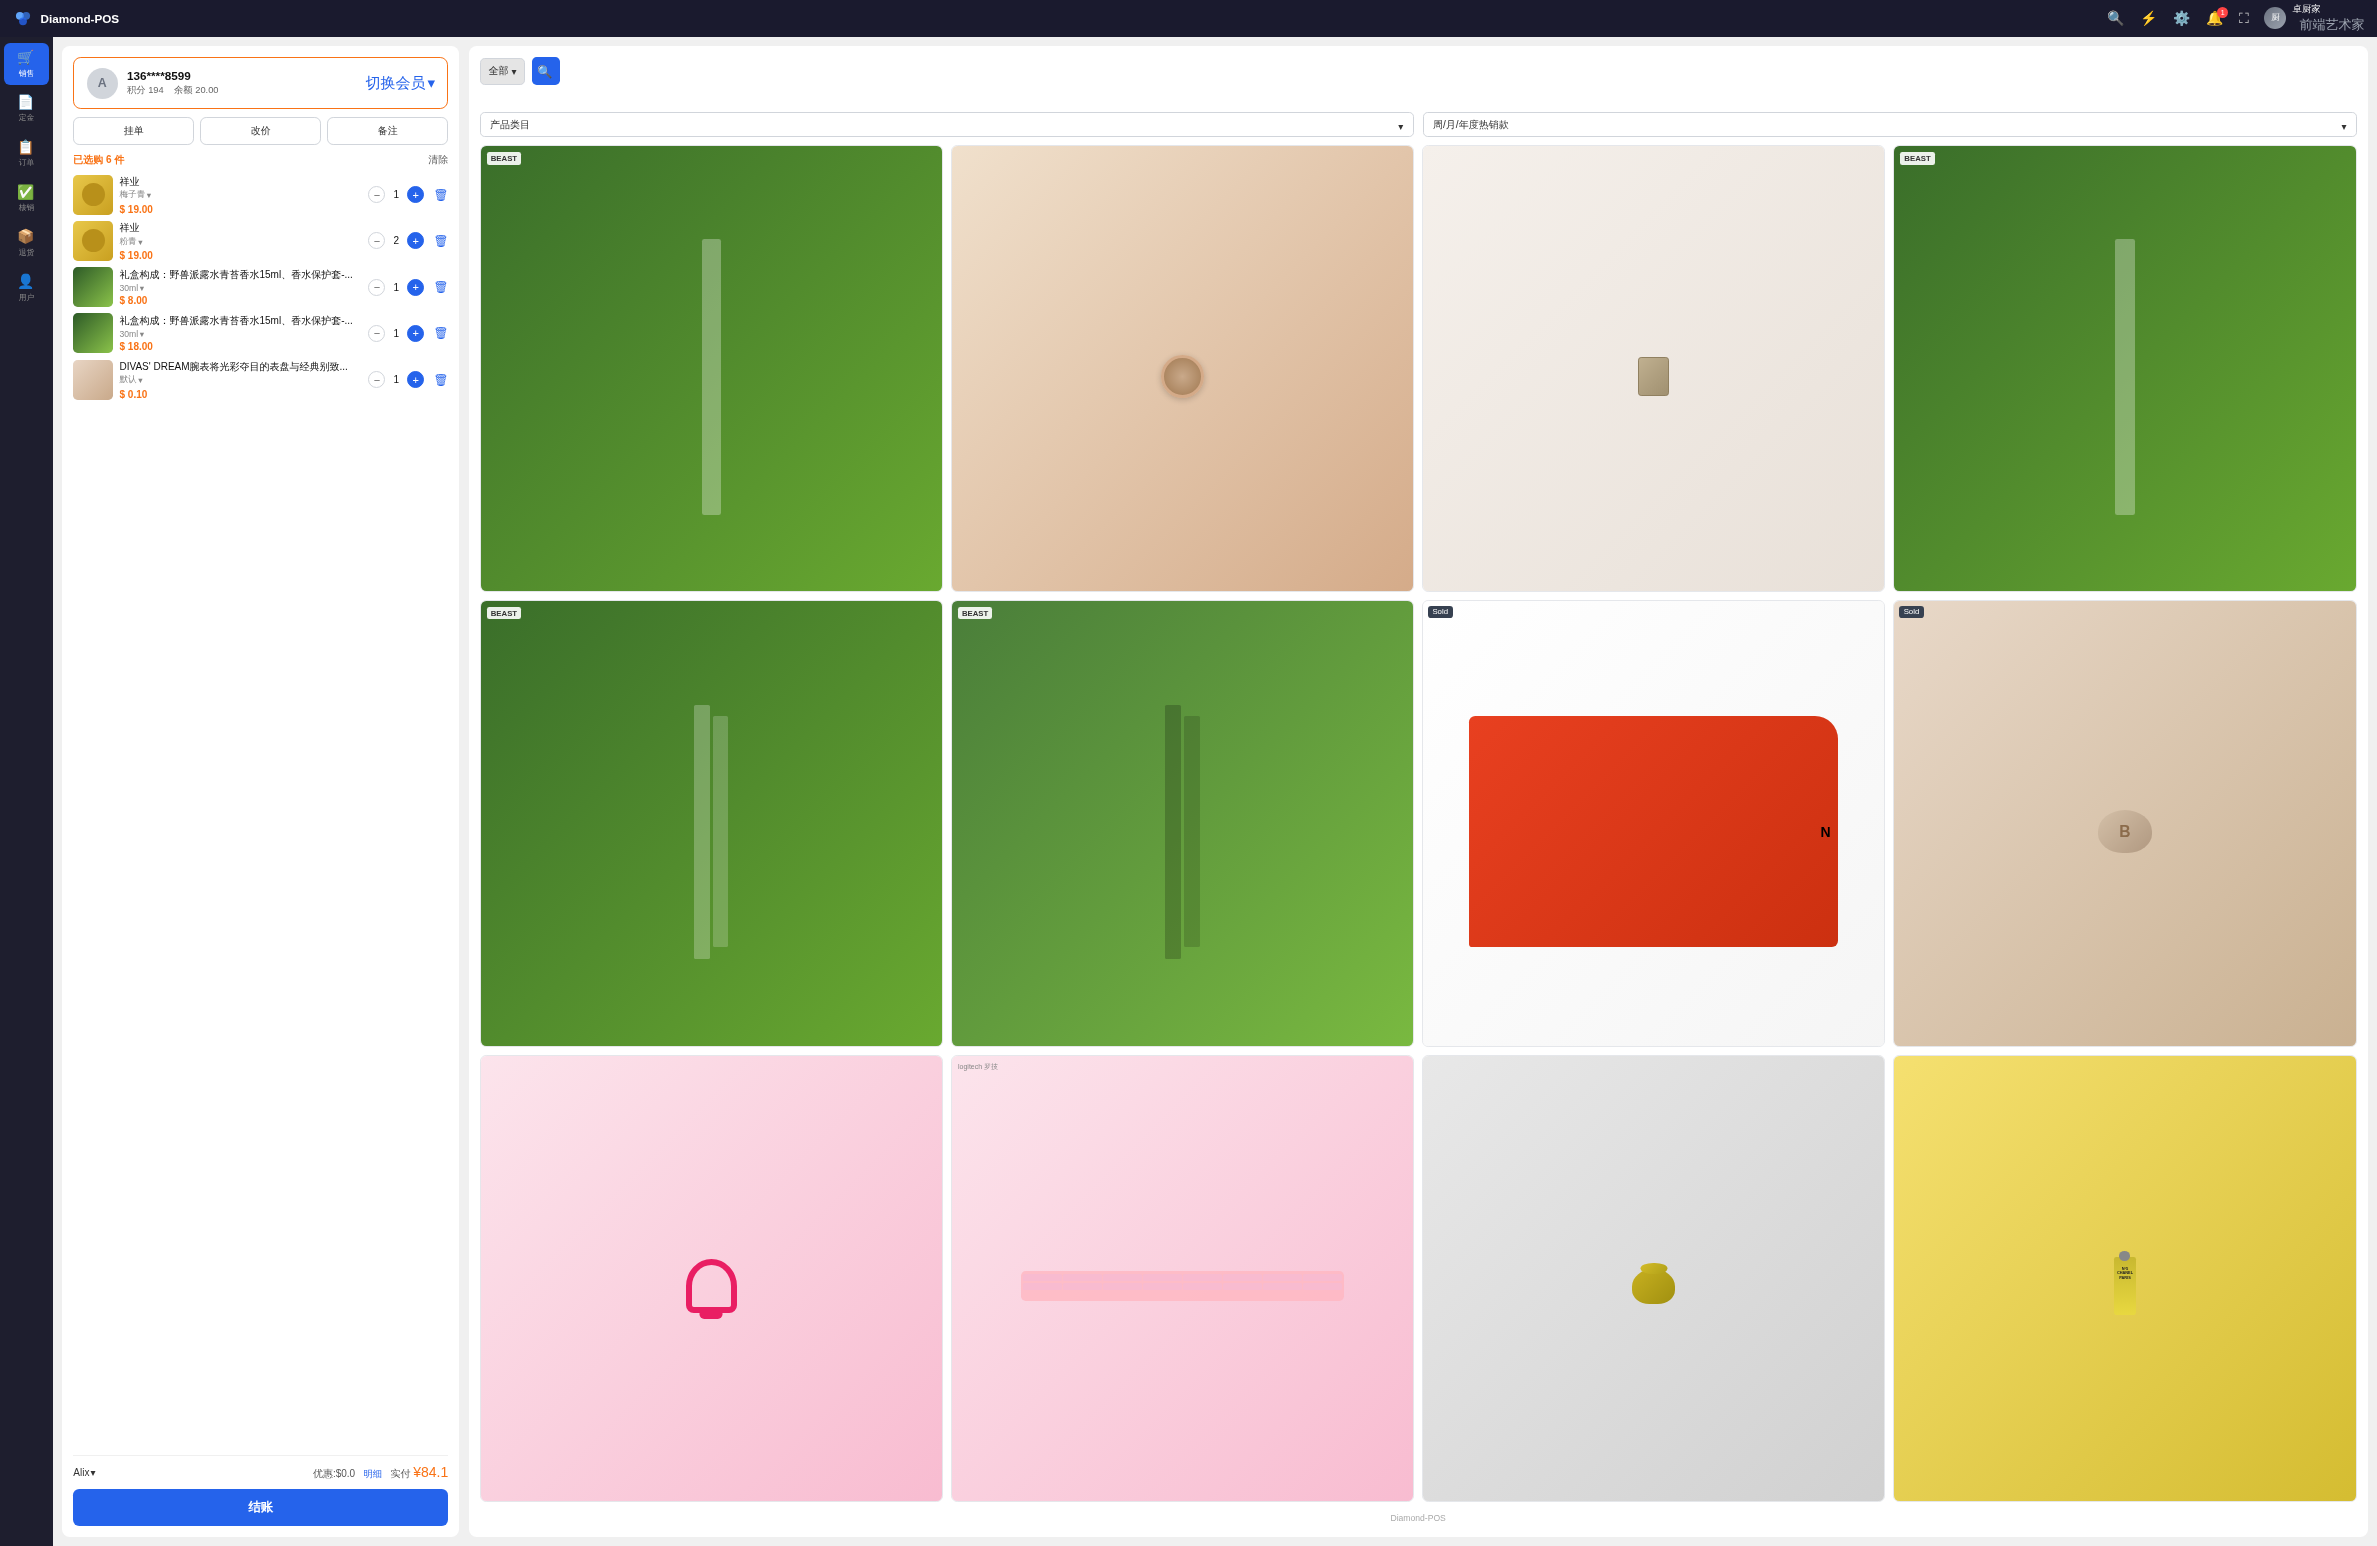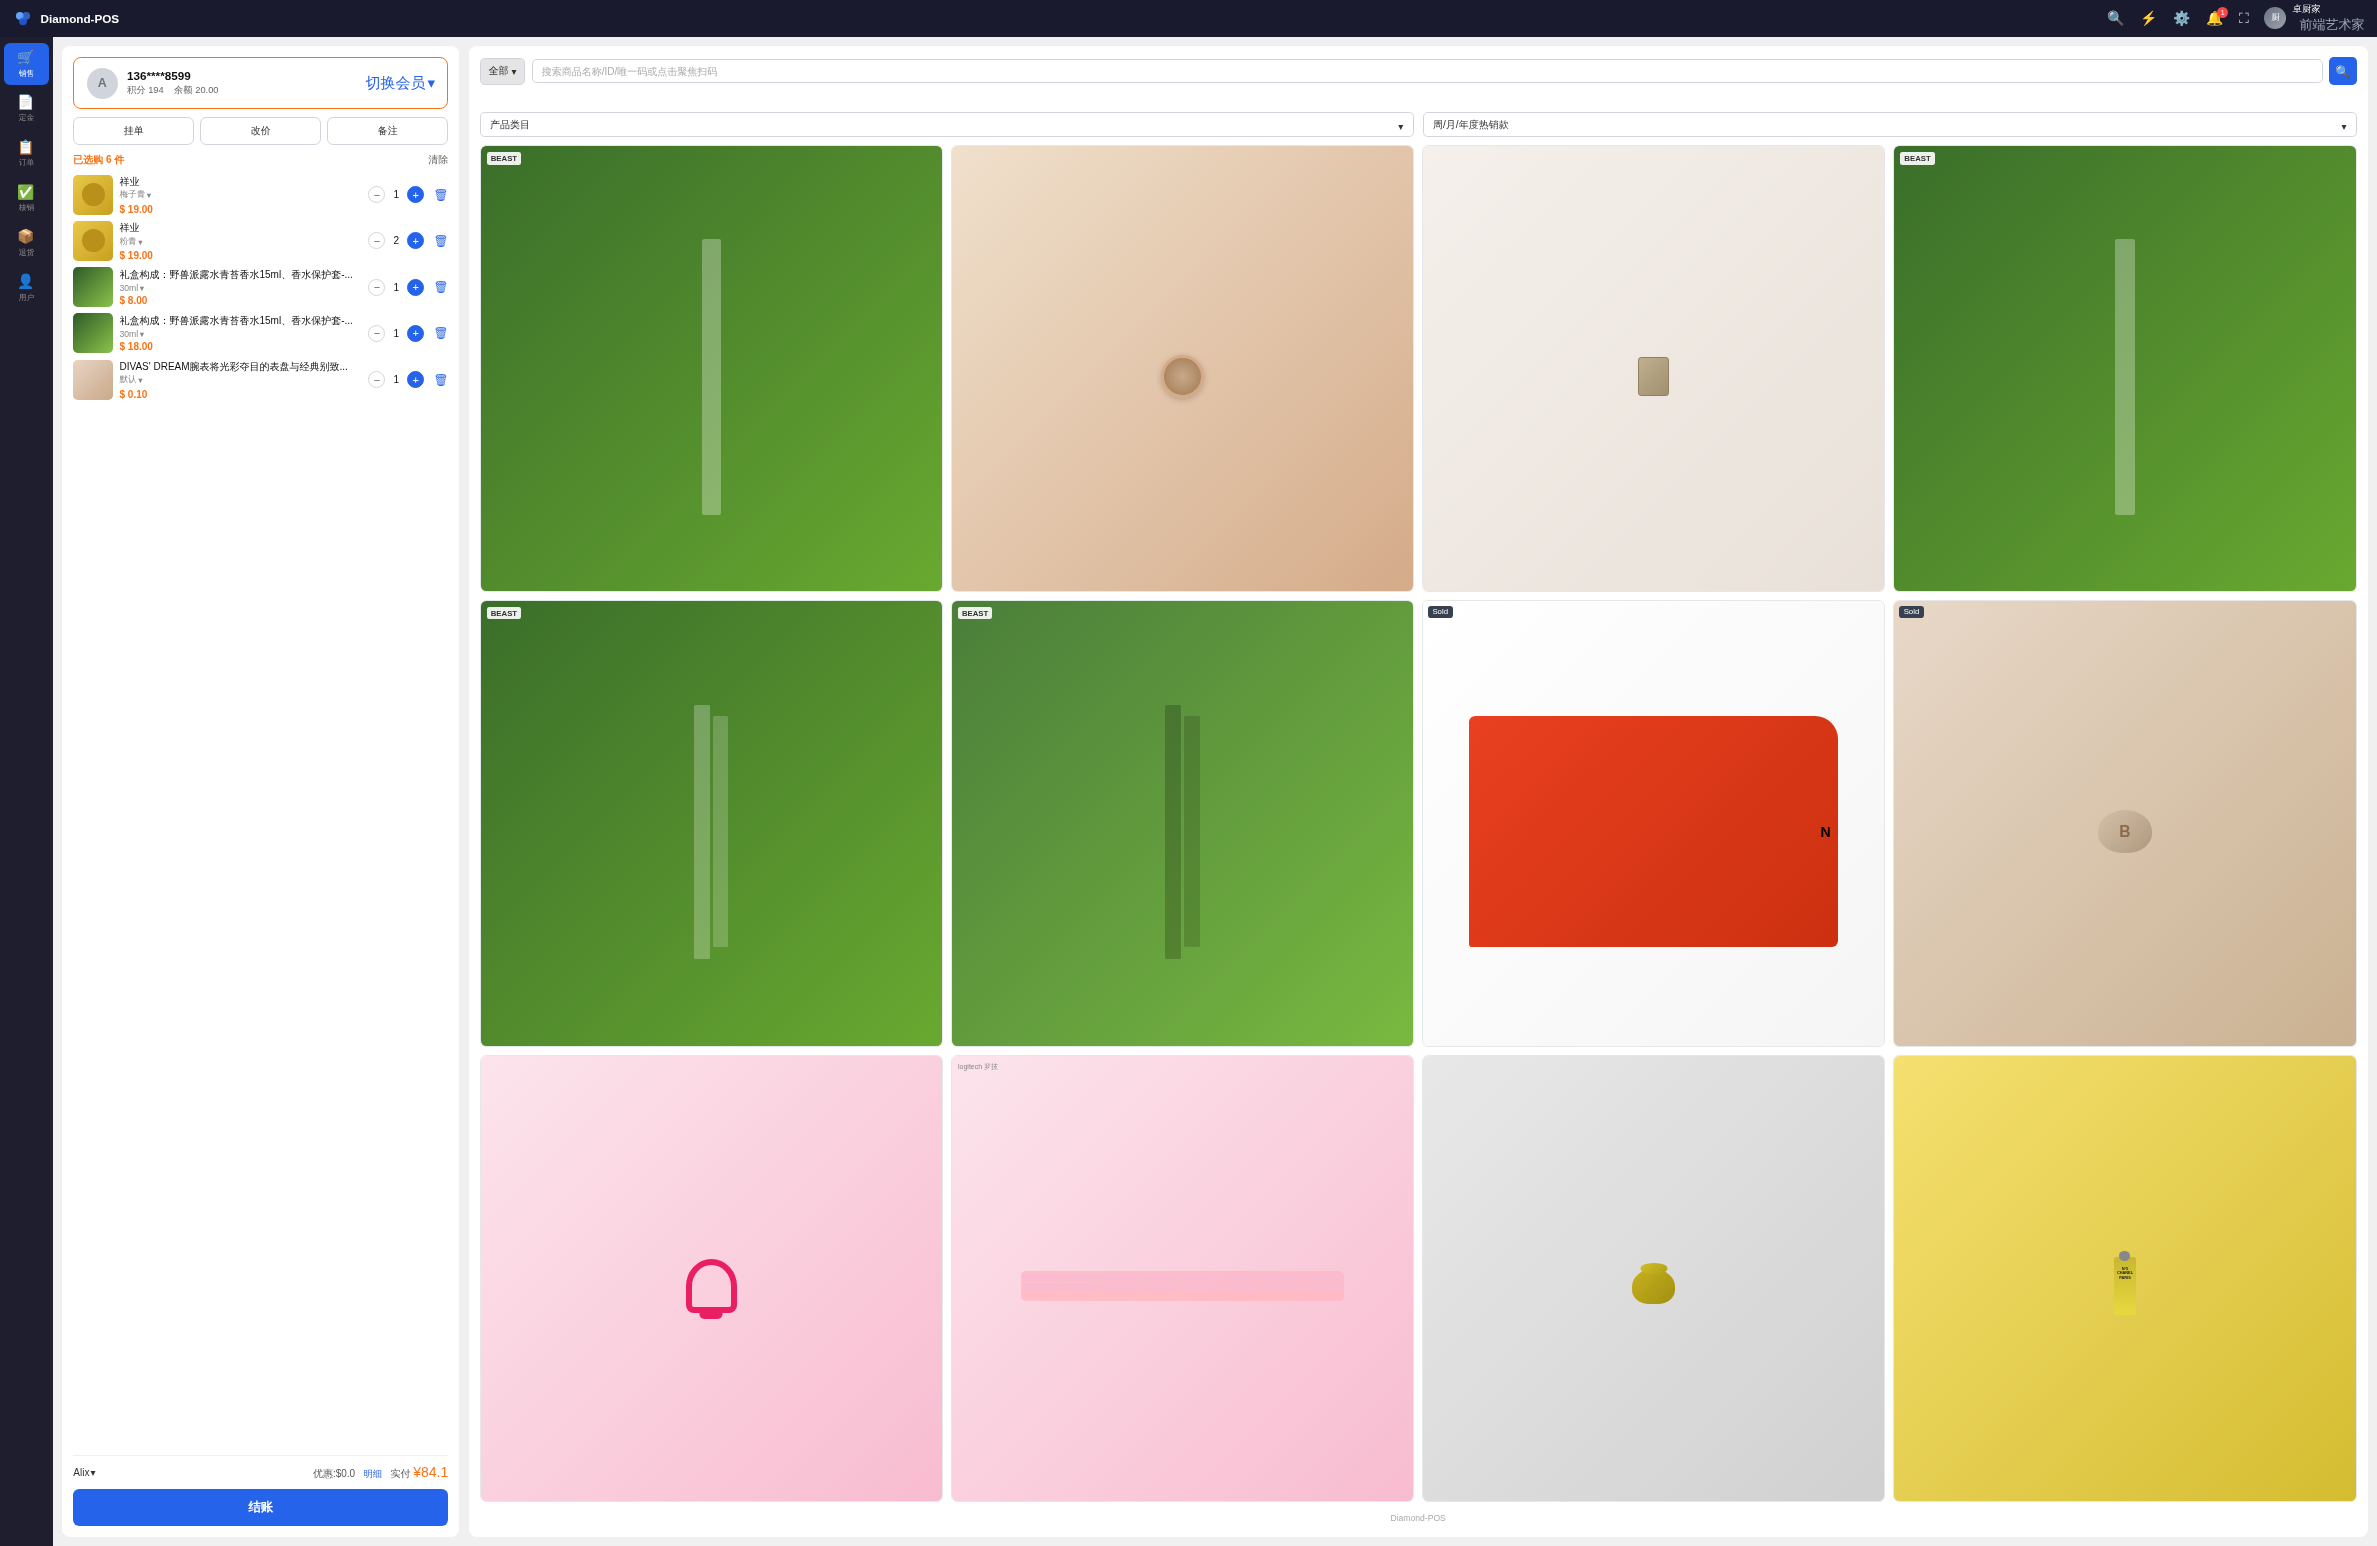--- a/index.html
+++ b/index.html
@@ -311,23 +311,20 @@
 
     </div>
 
     <div class="product-panel">
 
       <div class="search-row">
         <div class="search-category">
           <span>全部</span>
           <span>▾</span>
         </div>
-        <div class="search-input-wrap">
-          <input class="search-input" type="text" placeholder="搜索商品名称/ID/唯一码或点击聚焦扫码" style="">
-        </div>
         <button class="search-btn">🔍</button>
       </div>
 
       <div class="filter-row">
         <button class="filter-btn">
           <span>产品类目</span>
           <span style="margin-left:auto;">▾</span>
         </button>
         <button class="filter-btn">
           <span>周/月/年度热销款</span>

